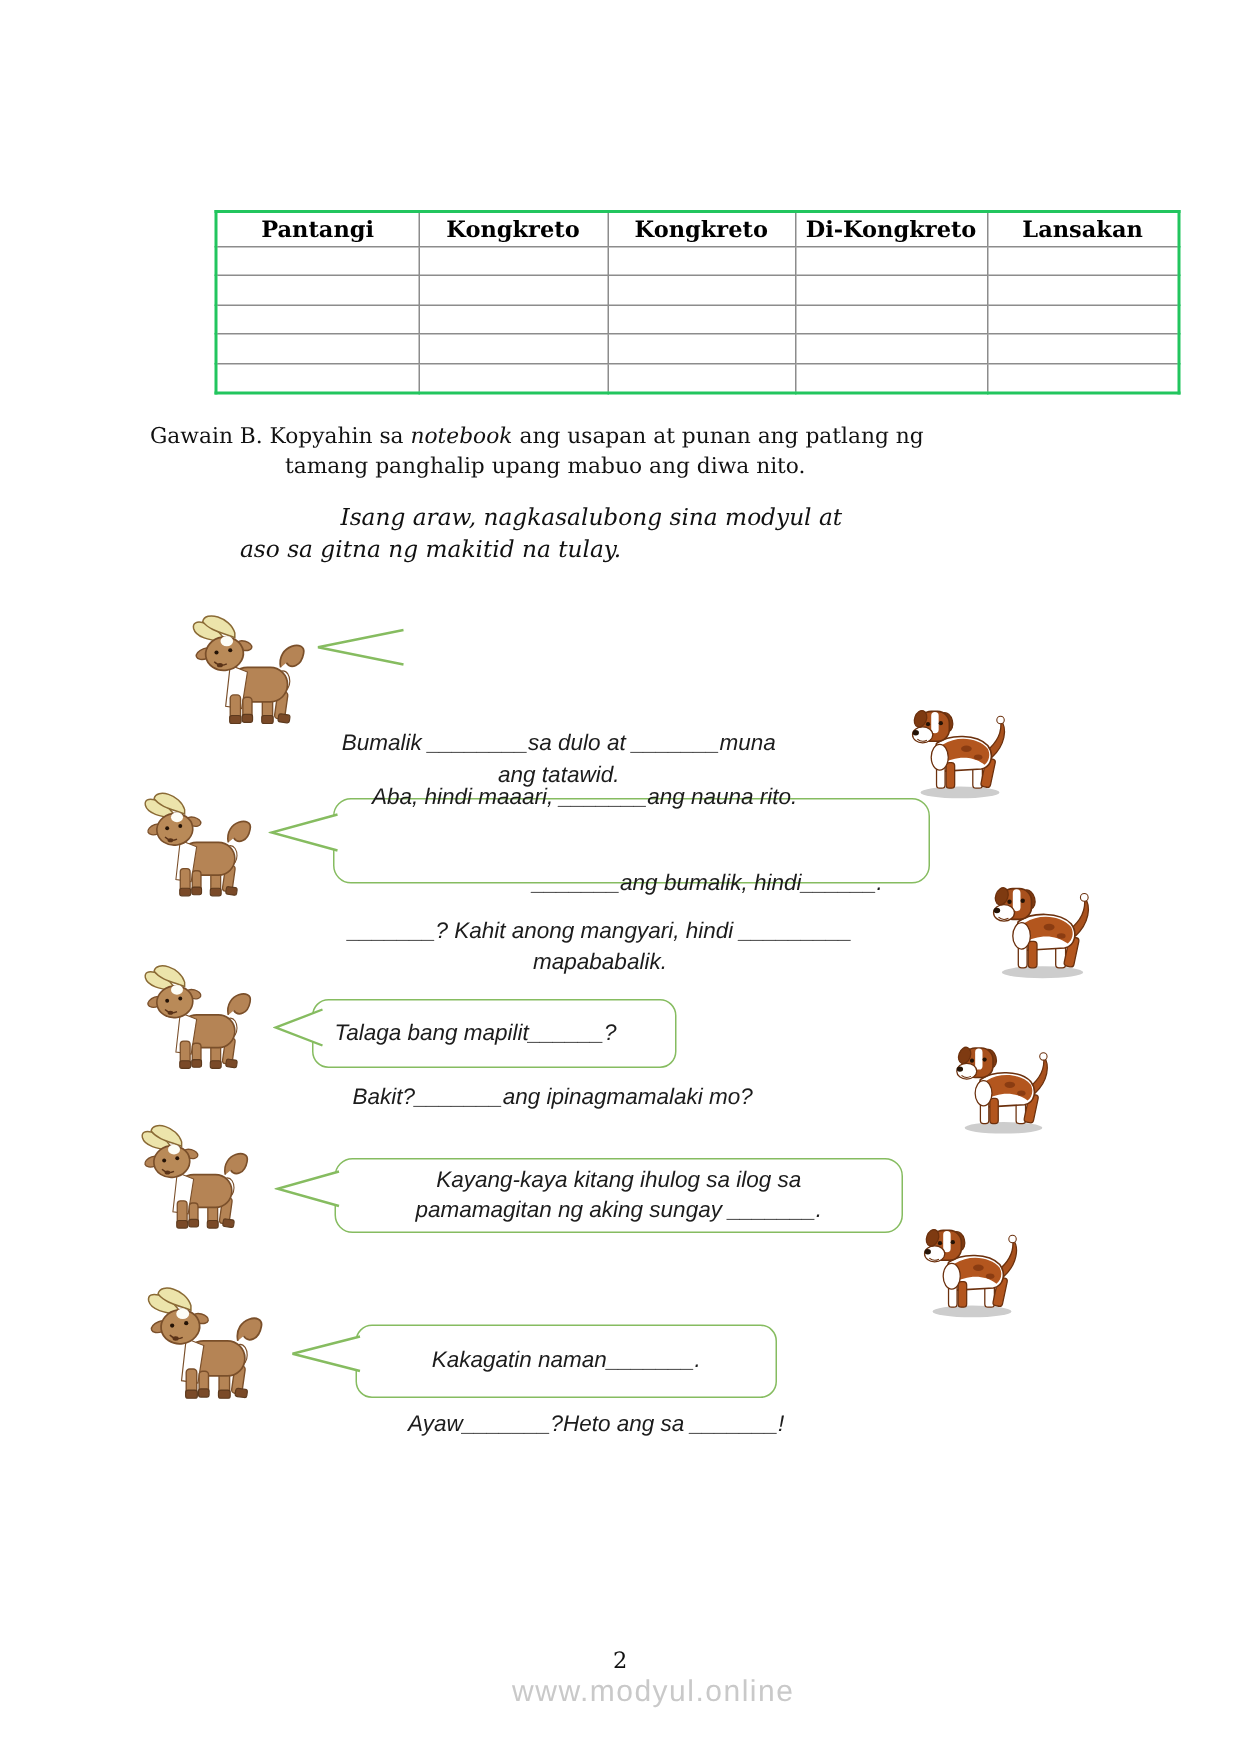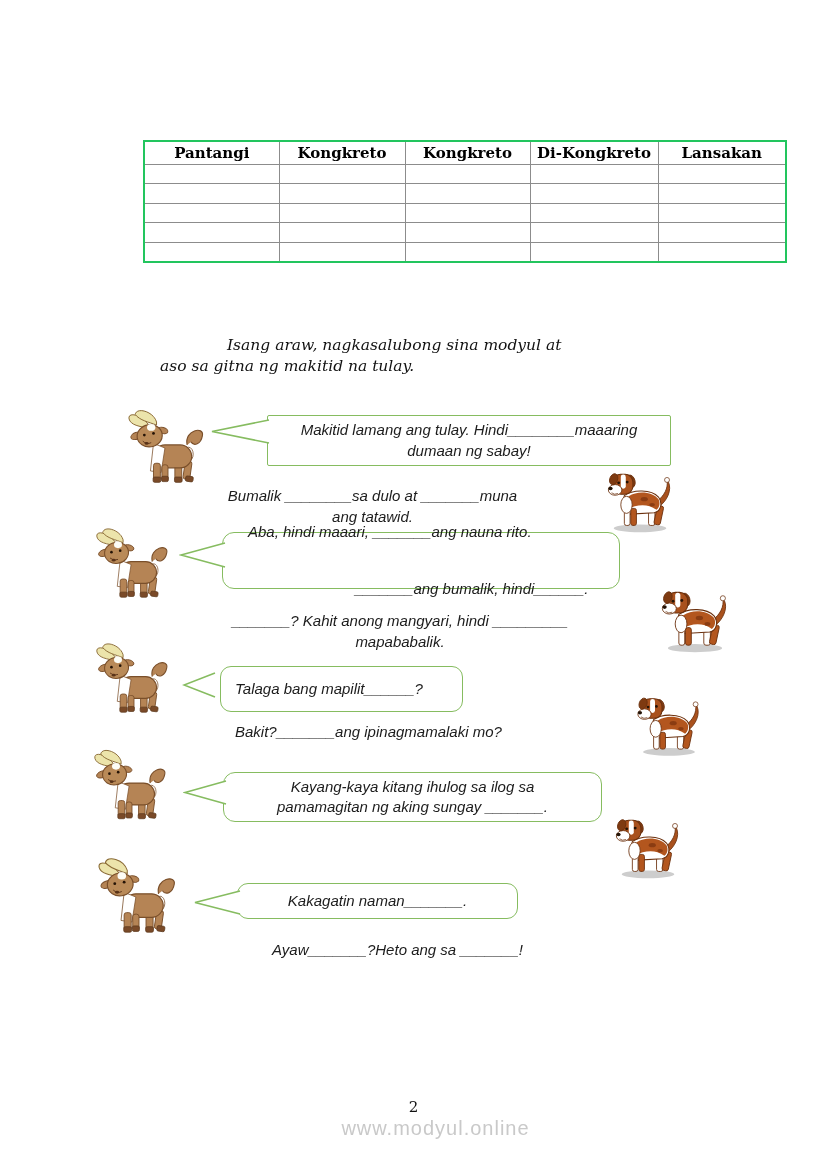--- a/index.html
+++ b/index.html
@@ -36,24 +36,24 @@
   .bubble {
     position:absolute; background:#fff; border:1.6px solid #86bc60;
     display:flex; flex-direction:column; justify-content:center;
     font-style:italic; font-size:15px; line-height:20.5px; color:#1c1c1c;
     text-align:center;
   }
   .b1 { left:267px; top:415px; width:404px; height:51px; border-radius:2px; }
   .b2 { left:222px; top:532px; width:398px; height:57px; border-radius:12px; text-align:left;gap:36px; }
   .b2 .bl1 { margin-left:25px; }
   .b2 .bl2 { margin-left:132px; }
-  .b3 { left:220px; top:666px; width:243px; height:46px; border-radius:11px; text-align:left; }
+  .b3 { left:208px; top:666px; width:243px; height:46px; border-radius:11px; text-align:left; }
   .b3 .bl1 { margin-left:14px; }
   .b4 { left:223px; top:772px; width:379px; height:50px; border-radius:12px; }
-  .b5 { left:237px; top:883px; width:281px; height:36px; border-radius:11px; }
+  .b5 { left:237px; top:883px; width:281px; height:49px; border-radius:11px; }
   .tail { position:absolute; z-index:3; }
   .dogline {
     position:absolute; font-style:italic; font-size:15px; line-height:20.5px;
     color:#1c1c1c;
   }
   .dt1 { left:200px; top:486px; width:345px; text-align:center; }
   .dt2 { left:205px; top:611px; width:390px; text-align:center; }
   .dt3 { left:235px; top:722px; width:320px; text-align:left; }
   .dt4 { left:272px; top:940px; width:320px; text-align:left; }
   
@@ -172,20 +172,24 @@
     <tr>
           <td></td>
           <td></td>
           <td></td>
           <td></td>
           <td></td>
         </tr>
   </tbody>
     </table>
 
+  <div class="gawain">
+    <div class="l1"><span>Gawain B. Kopyahin sa </span><i>notebook</i><span> ang usapan at punan ang patlang ng</span></div>
+    <div class="l2">tamang panghalip upang mabuo ang diwa nito.</div>
+  </div>
 
   <div class="intro-line intro-1">Isang araw, nagkasalubong sina modyul at</div>
   <div class="intro-line intro-2">aso sa gitna ng makitid na tulay.</div>
 
   <svg class="animal" style="left:126px;top:406px" width="84" height="84">
       <use href="#goat"></use>
     </svg>
   <svg class="animal" style="left:94px;top:526px" width="80" height="77">
       <use href="#goat"></use>
     </svg>
@@ -205,24 +209,20 @@
   <svg class="animal" style="left:658px;top:588px" width="74" height="66">
       <use href="#dog"></use>
     </svg>
   <svg class="animal" style="left:634px;top:694px" width="70" height="64">
       <use href="#dog"></use>
     </svg>
   <svg class="animal" style="left:612px;top:816px" width="72" height="64">
       <use href="#dog"></use>
     </svg>
 
-  <div class="bubble b1">
-    <div>Makitid lamang ang tulay. Hindi________maaaring</div>
-    <div>dumaan ng sabay!</div>
-  </div>
   <svg class="tail" style="left:210px;top:417px" width="60" height="29">
       <path d="M59,3 L2,14.5 L59,26" fill="#ffffff" stroke="#86bc60" stroke-width="1.6"></path>
     </svg>
 
   <div class="bubble b2">
     <div class="bl1">Aba, hindi maaari, _______ang nauna rito.</div>
     <div class="bl2">_______ang bumalik, hindi______.</div>
   </div>
   <svg class="tail" style="left:179px;top:541px" width="47" height="28">
       <path d="M46,2 L2,14 L46,26" fill="#ffffff" stroke="#86bc60" stroke-width="1.6"></path>

